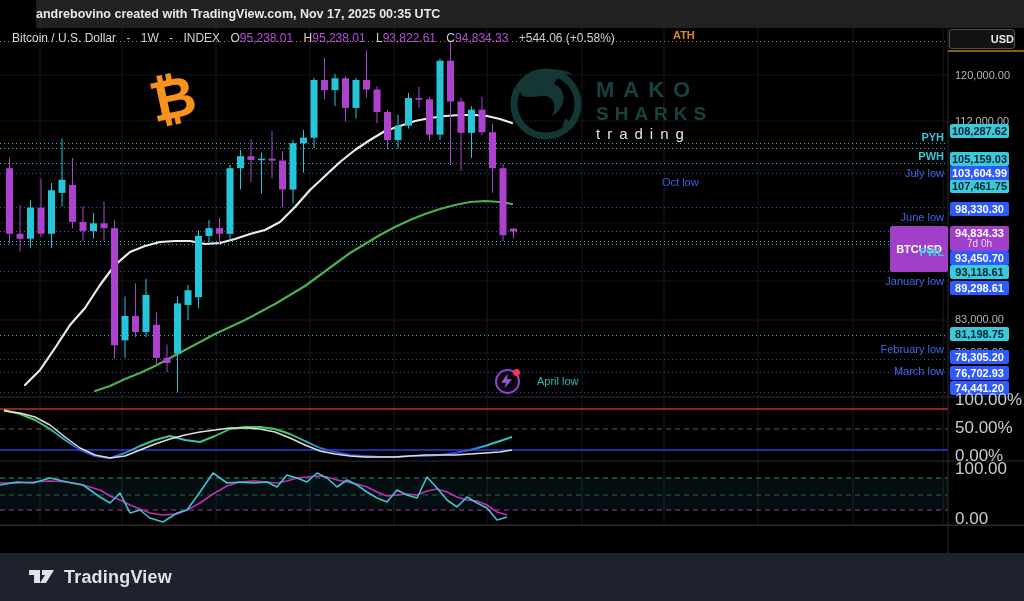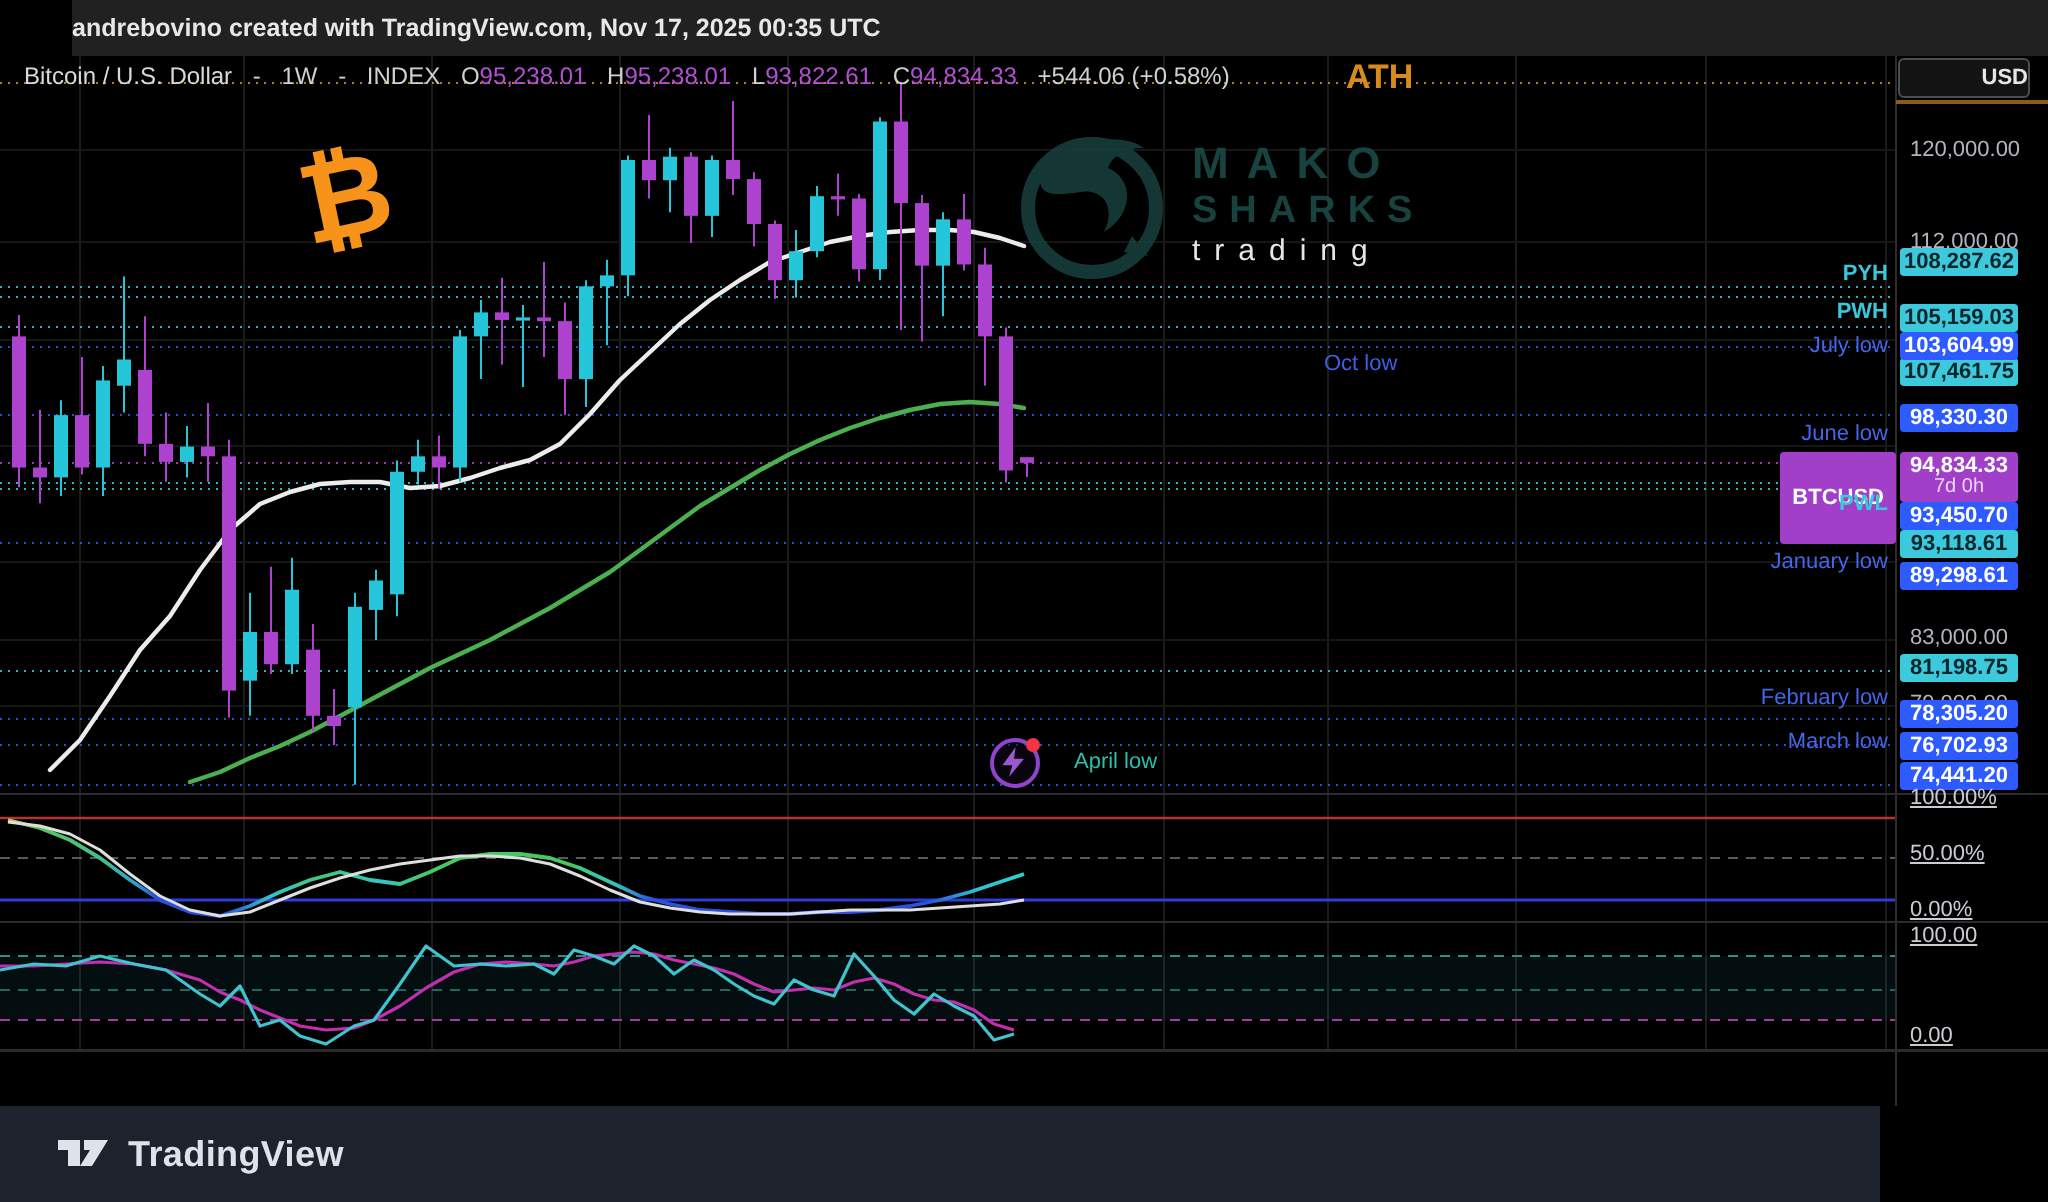--- a/index.html
+++ b/index.html
@@ -18,40 +18,40 @@
   .scale-plain{left:950px;width:70px;color:#b2b5be;font-size:11px;padding-left:5px;height:13px;line-height:13px;}
   .badge{left:950px;width:59px;height:14px;line-height:14px;font-size:11px;font-weight:700;
          text-align:center;border-radius:2px;}
   .badge.cyan{background:#3dc9dc;color:#04252b;}
   .badge.blue{background:#2d5bff;color:#fff;}
   .badge.purple{background:#a13fc9;color:#fff;height:25px;}
   .badge.purple .sub{font-size:10px;font-weight:400;color:#ecd6f5;line-height:11px;margin-top:-2px;}
   .lvl{right:80px;text-align:right;font-size:11px;height:12px;line-height:12px;}
   .lvl.cyan{color:#3ac6db;font-weight:700;}
   .lvl.blue{color:#4466e8;}
-  .panel-lbl{left:950px;color:#c9ccd3;font-size:11px;padding-left:5px;height:13px;line-height:13px;text-decoration:underline;}
+  .panel-lbl{left:950px;color:#c9ccd3;font-size:17px;padding-left:5px;height:13px;line-height:13px;}
   #usd-btn{left:949px;top:29px;width:64px;height:18px;border:1px solid #4d4d4d;border-radius:3px;
            color:#e6e6e6;font-size:11px;font-weight:700;text-align:right;line-height:18px;background:#131313;}
   #btc-tag{top:226px;right:76px;height:16px;line-height:16px;background:#a13fc9;color:#fff;
            font-size:11px;font-weight:700;padding:15px 6px;border-radius:2px;}
-  #ath-note{left:673px;top:29px;color:#d78a1e;font-size:17px;font-weight:700;}
+  #ath-note{left:673px;top:29px;color:#d78a1e;font-size:11px;font-weight:700;}
   #octlow-note{left:662px;top:176px;color:#3d5fe8;font-size:11px;}
   #aprillow-note{left:537px;top:375px;color:#2cbfae;font-size:11px;}
   #april-icon{left:495px;top:369px;width:25px;height:25px;border:2.5px solid #8e44cc;border-radius:50%;
               box-sizing:border-box;background:rgba(20,8,28,.5);}
   #april-icon .dot{position:absolute;right:-2px;top:-2px;width:7px;height:7px;border-radius:50%;background:#f23645;}
   #btc-logo{left:150px;top:66px;font-size:56px;font-weight:700;color:#f7931a;transform:rotate(-12deg);
             font-family:"DejaVu Sans",sans-serif;}
-  #watermark{left:506px;top:60px;display:flex;align-items:center;opacity:.9;}
+  #watermark{left:506px;top:60px;display:flex;align-items:flex-end;opacity:.9;}
   #wm-text{margin-left:10px;color:#1b4a47;font-weight:700;}
   #wm-text .l1{font-size:22px;letter-spacing:9px;}
   #wm-text .l2{font-size:19px;letter-spacing:6px;}
   #wm-text .l3{font-size:15px;letter-spacing:7px;font-weight:400;color:#ffffff;}
   #timebar{left:0;top:525px;width:1024px;height:28px;border-top:1px solid #2a2a2a;}
-  #bottombar{left:0;top:553px;width:940px;height:48px;background:#1e222d;display:flex;align-items:center;}
+  #bottombar{left:0;top:553px;width:1024px;height:48px;background:#1e222d;display:flex;align-items:center;}
   #brand{color:#dfe2e8;font-size:18px;font-weight:700;margin-left:9px;letter-spacing:.2px;}
   #tv-logo{margin-left:28px;}
   #scale-underline{left:948px;top:50px;width:76px;height:2px;background:#8a5c14;}
 </style>
 </head>
 <body>
 
 <div id="stage">
 
   <svg id="chart-svg" width="1024" height="601">

